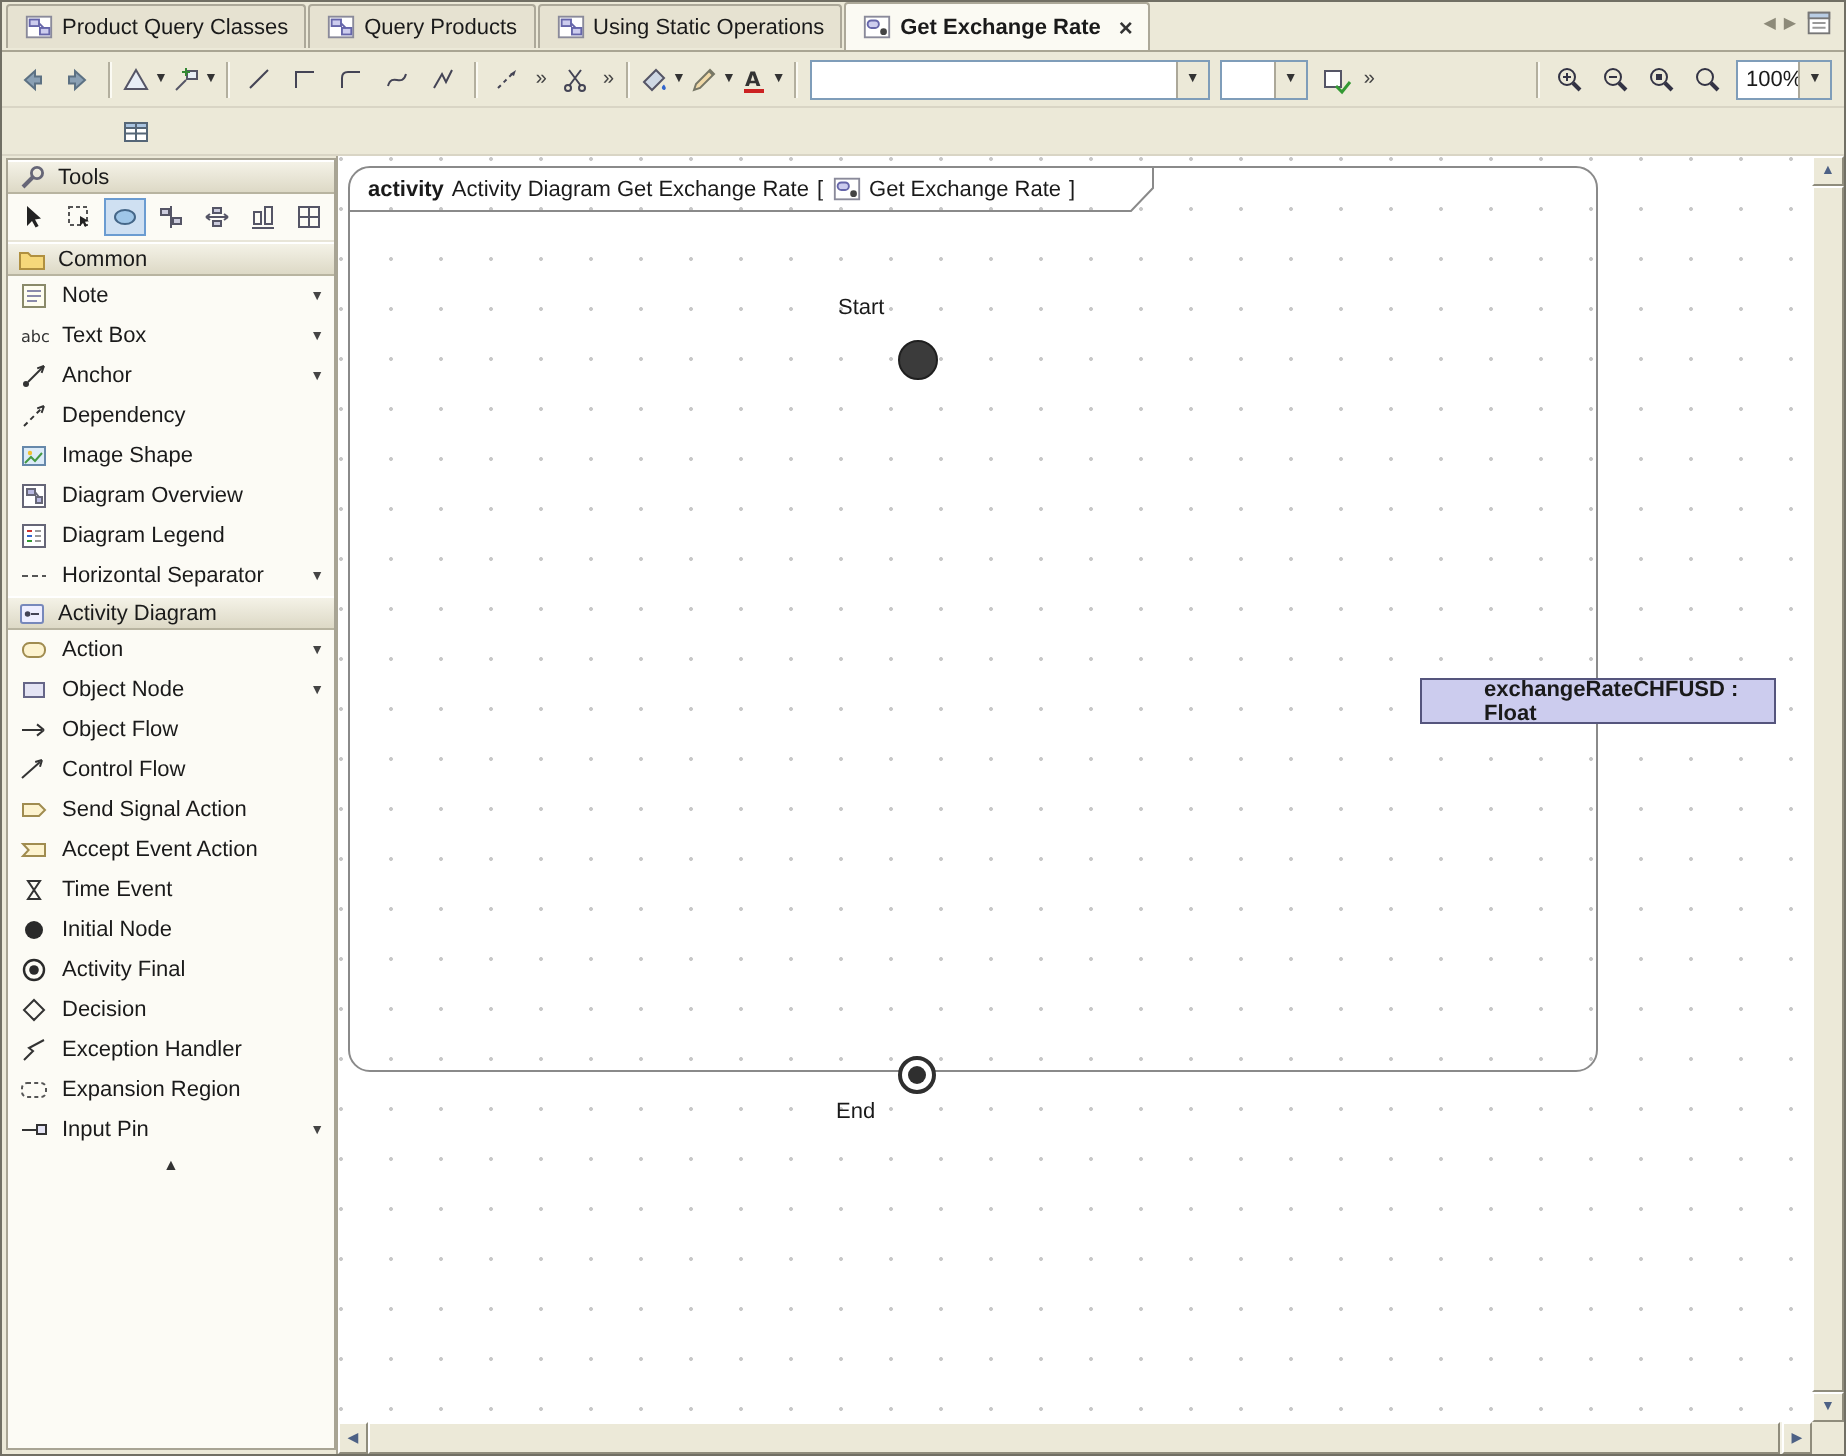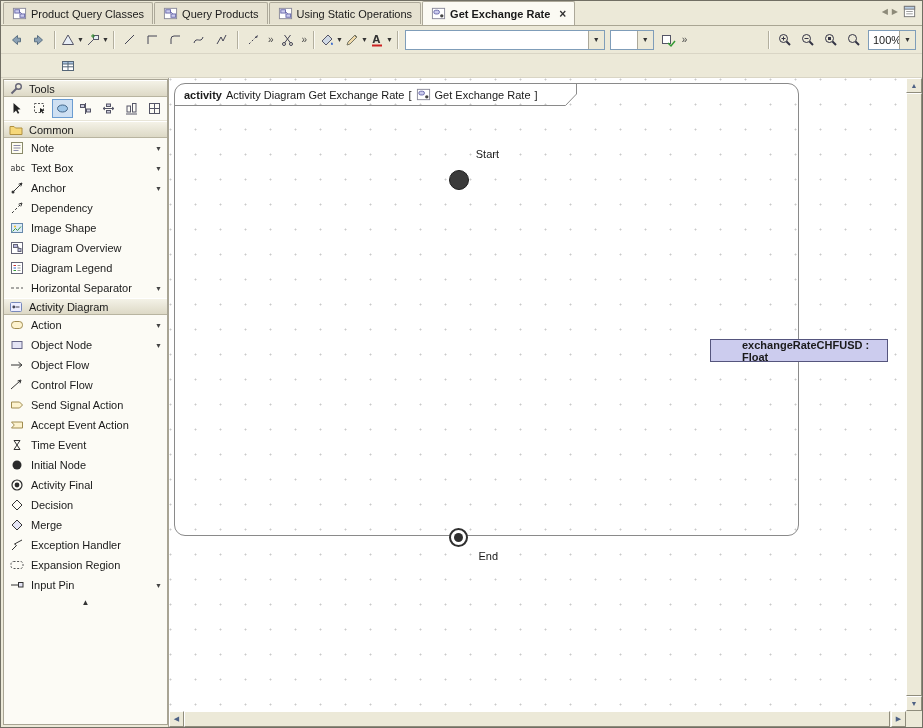--- a/index.html
+++ b/index.html
@@ -43,21 +43,21 @@
   .i { width: 16px; height: 16px; flex: none; }
   .i14 { width: 15px; height: 15px; flex: none; }
 
   
   .canvas { flex: 1; position: relative; background: #ece9d8; border-left: 1px solid #a8a494; }
   .viewport { position: absolute; top: 0; left: 0; right: 16px; bottom: 16px; background-color: #fff;
               background-image: radial-gradient(#c9c9c9 0.9px, rgba(0,0,0,0) 1.1px); background-size: 25px 25px; background-position: 14px 14px; overflow: hidden; }
   .frame { position: absolute; left: 5px; top: 5px; width: 625px; height: 453px; border: 1px solid #8a8a8a; border-radius: 11px; }
   .fhdr-wrap { position: absolute; left: 0; top: 0; width: 404px; height: 23px; }
   .fhdr-text { position: absolute; left: 9px; top: 3px; display: flex; gap: 4px; align-items: center; white-space: nowrap; }
-  .node-label { position: absolute; width: 80px; text-align: right; }
+  .node-label { position: absolute; width: 80px; text-align: left; }
   .start-node { position: absolute; left: 280px; top: 92px; width: 20px; height: 20px; border-radius: 50%; background: #3b3b3b; border: 1px solid #1f1f1f; }
   .final-node { position: absolute; left: 280px; top: 450px; width: 19px; height: 19px; border-radius: 50%; border: 2px solid #2f2f2f; display: flex; align-items: center; justify-content: center; background: #fff; }
   .final-dot { width: 9px; height: 9px; border-radius: 50%; background: #2f2f2f; }
   .object-node { position: absolute; left: 541px; top: 261px; width: 178px; height: 23px; background: #ccccee; border: 1px solid #55557d; display: flex; align-items: center; justify-content: center; font-weight: bold; padding-left: 31px; }
 
   
   .vscroll { position: absolute; top: 0; right: 0; bottom: 16px; width: 16px; background: #f3f1e6; }
   .hscroll { position: absolute; left: 0; right: 16px; bottom: 0; height: 16px; background: #f3f1e6; }
   .sbtn, .sthumb { background: #ece9d8; border: 1px solid; border-color: #fff #8f8c7c #8f8c7c #fff; display: flex; align-items: center; justify-content: center; font-size: 7px; color: #4d6185; }
   .vscroll .sbtn { width: 16px; height: 15px; }
@@ -535,28 +535,20 @@
           </span>
         <span class="lbl">Activity Final</span>
       </div>
       <div class="pi">
         <span class="i">
             <svg viewBox="0 0 16 16">
               <path d="M8 3l5 5-5 5-5-5z" fill="none" stroke="#333"></path>
             </svg>
           </span>
         <span class="lbl">Decision</span>
-      </div>
-      <div class="pi">
-        <span class="i">
-            <svg viewBox="0 0 16 16">
-              <path d="M8 3l5 5-5 5-5-5z" fill="#e4e4f4" stroke="#333"></path>
-            </svg>
-          </span>
-        <span class="lbl">Merge</span>
       </div>
       <div class="pi">
         <span class="i">
             <svg viewBox="0 0 16 16">
               <path d="M3 13l4.5-4.5-2-1.5L13 3" fill="none" stroke="#333"></path>
             </svg>
           </span>
         <span class="lbl">Exception Handler</span>
       </div>
       <div class="pi">

